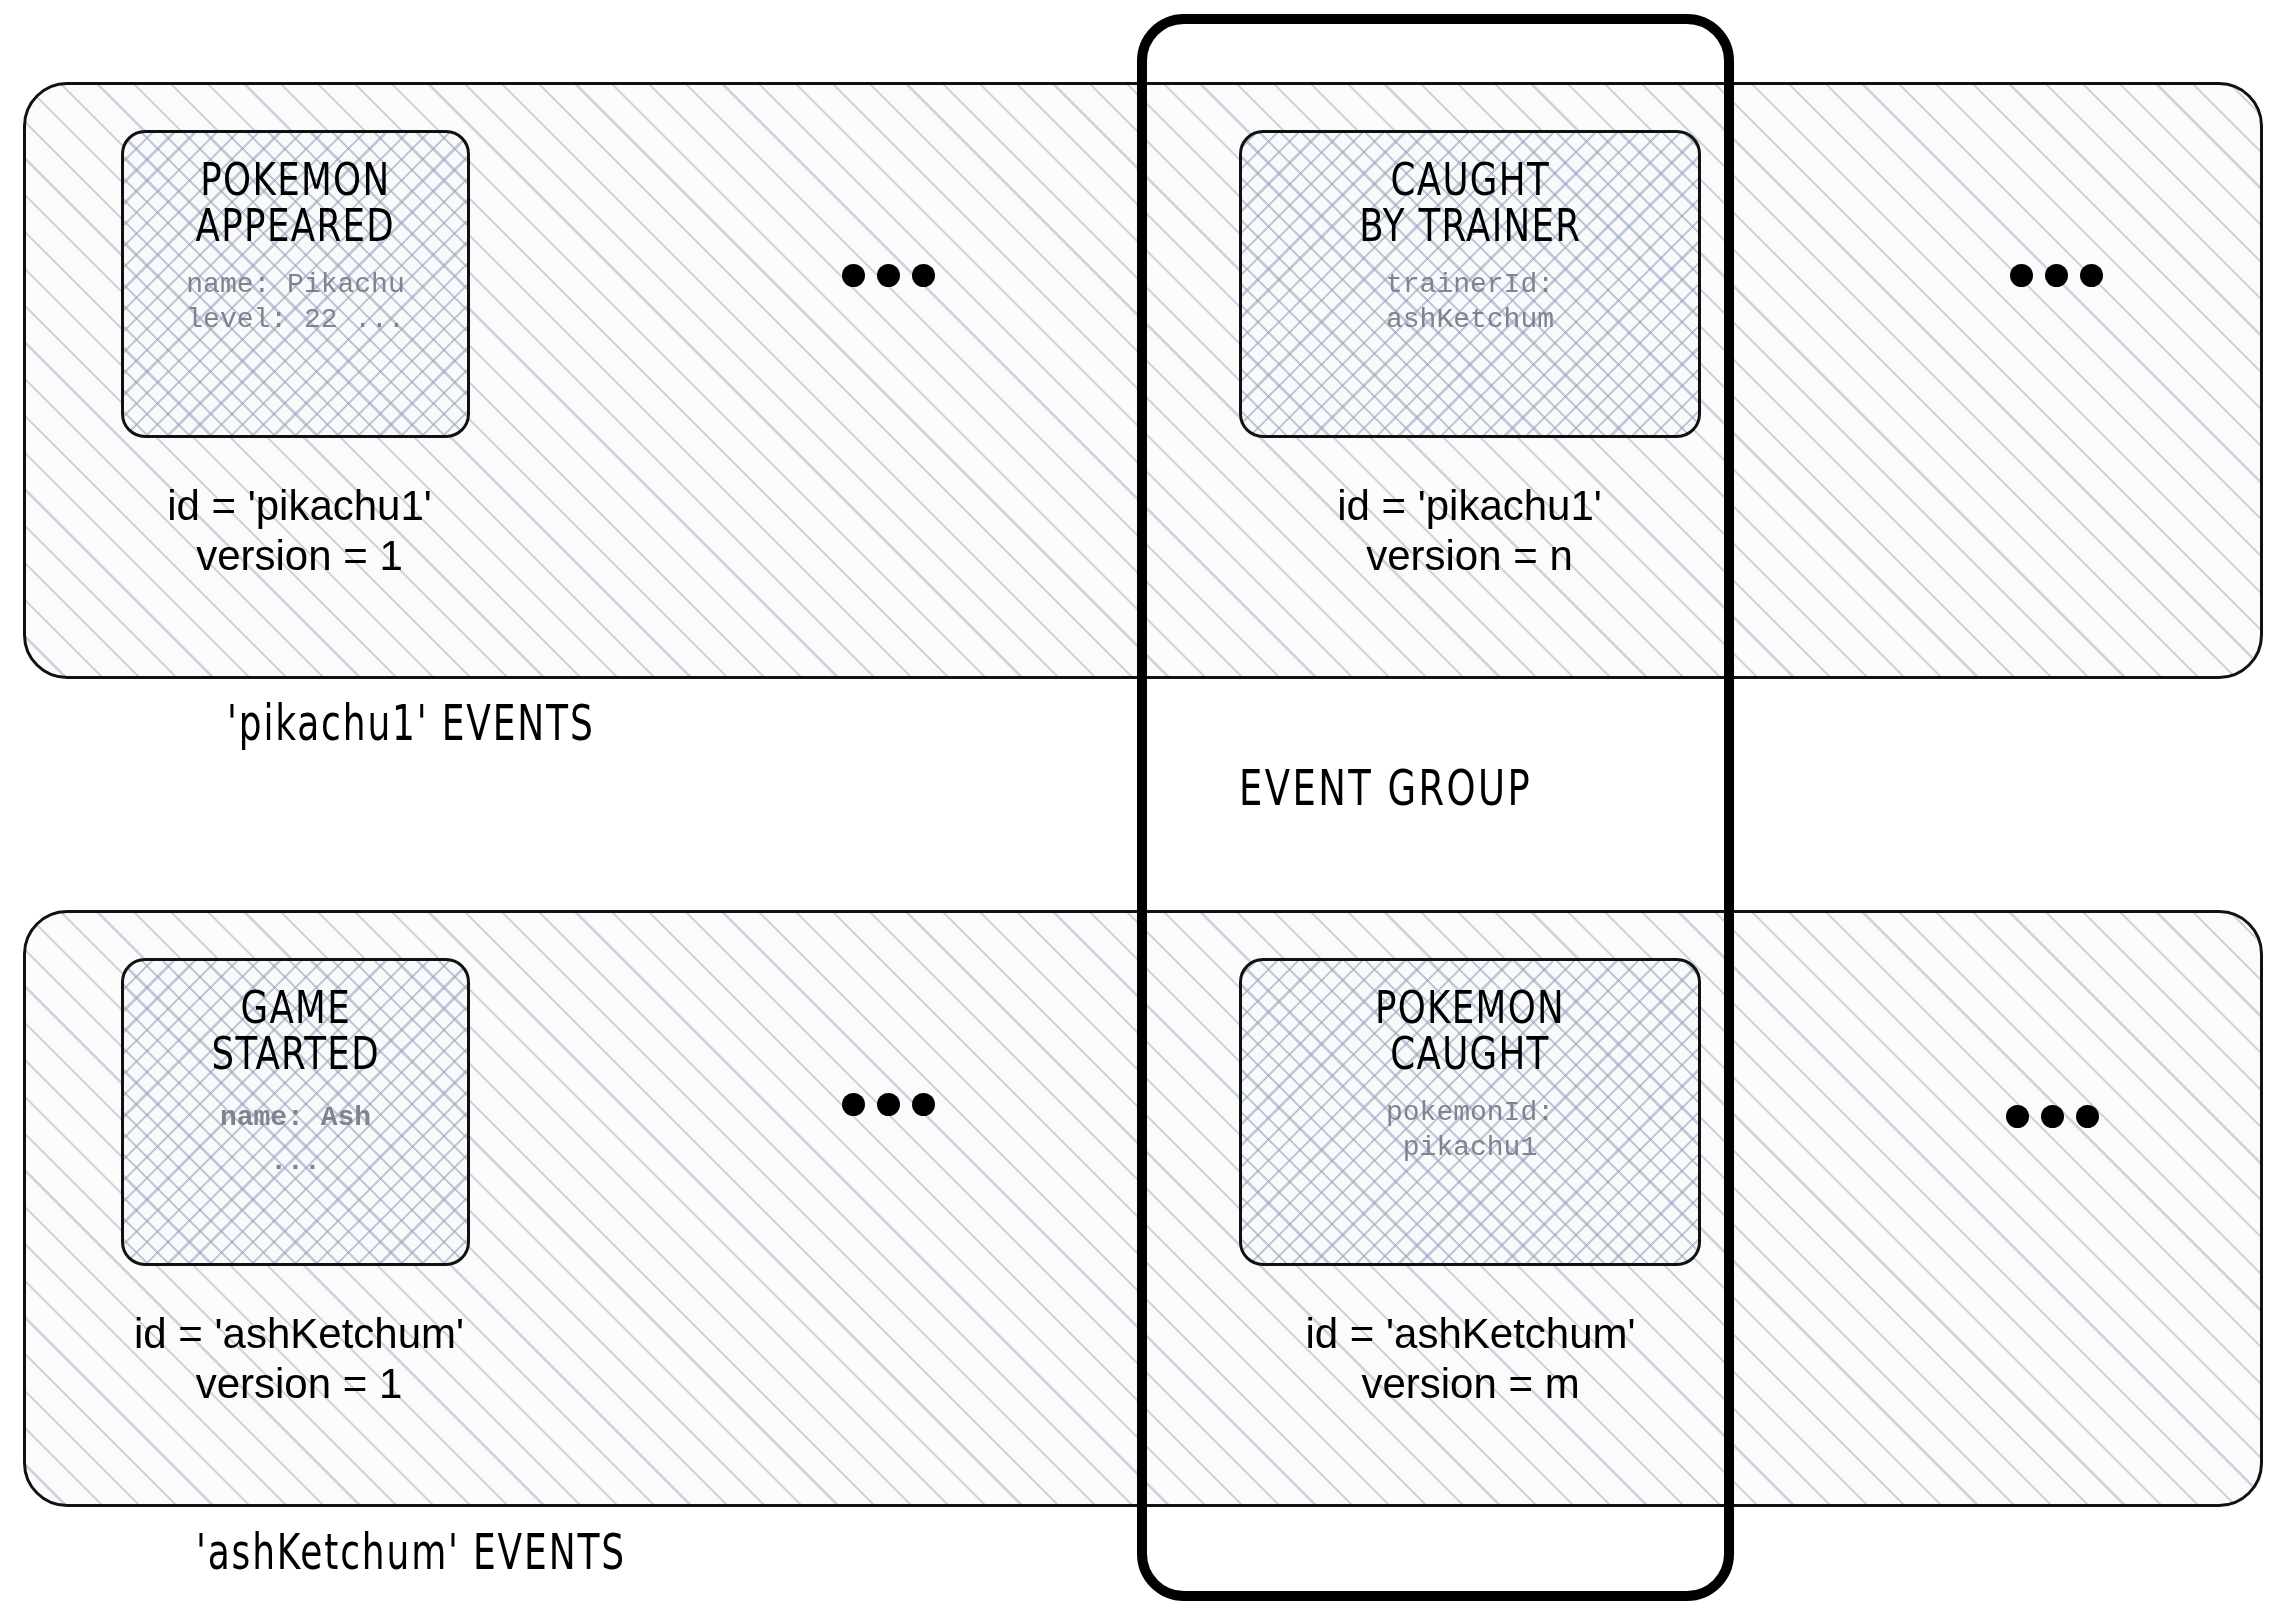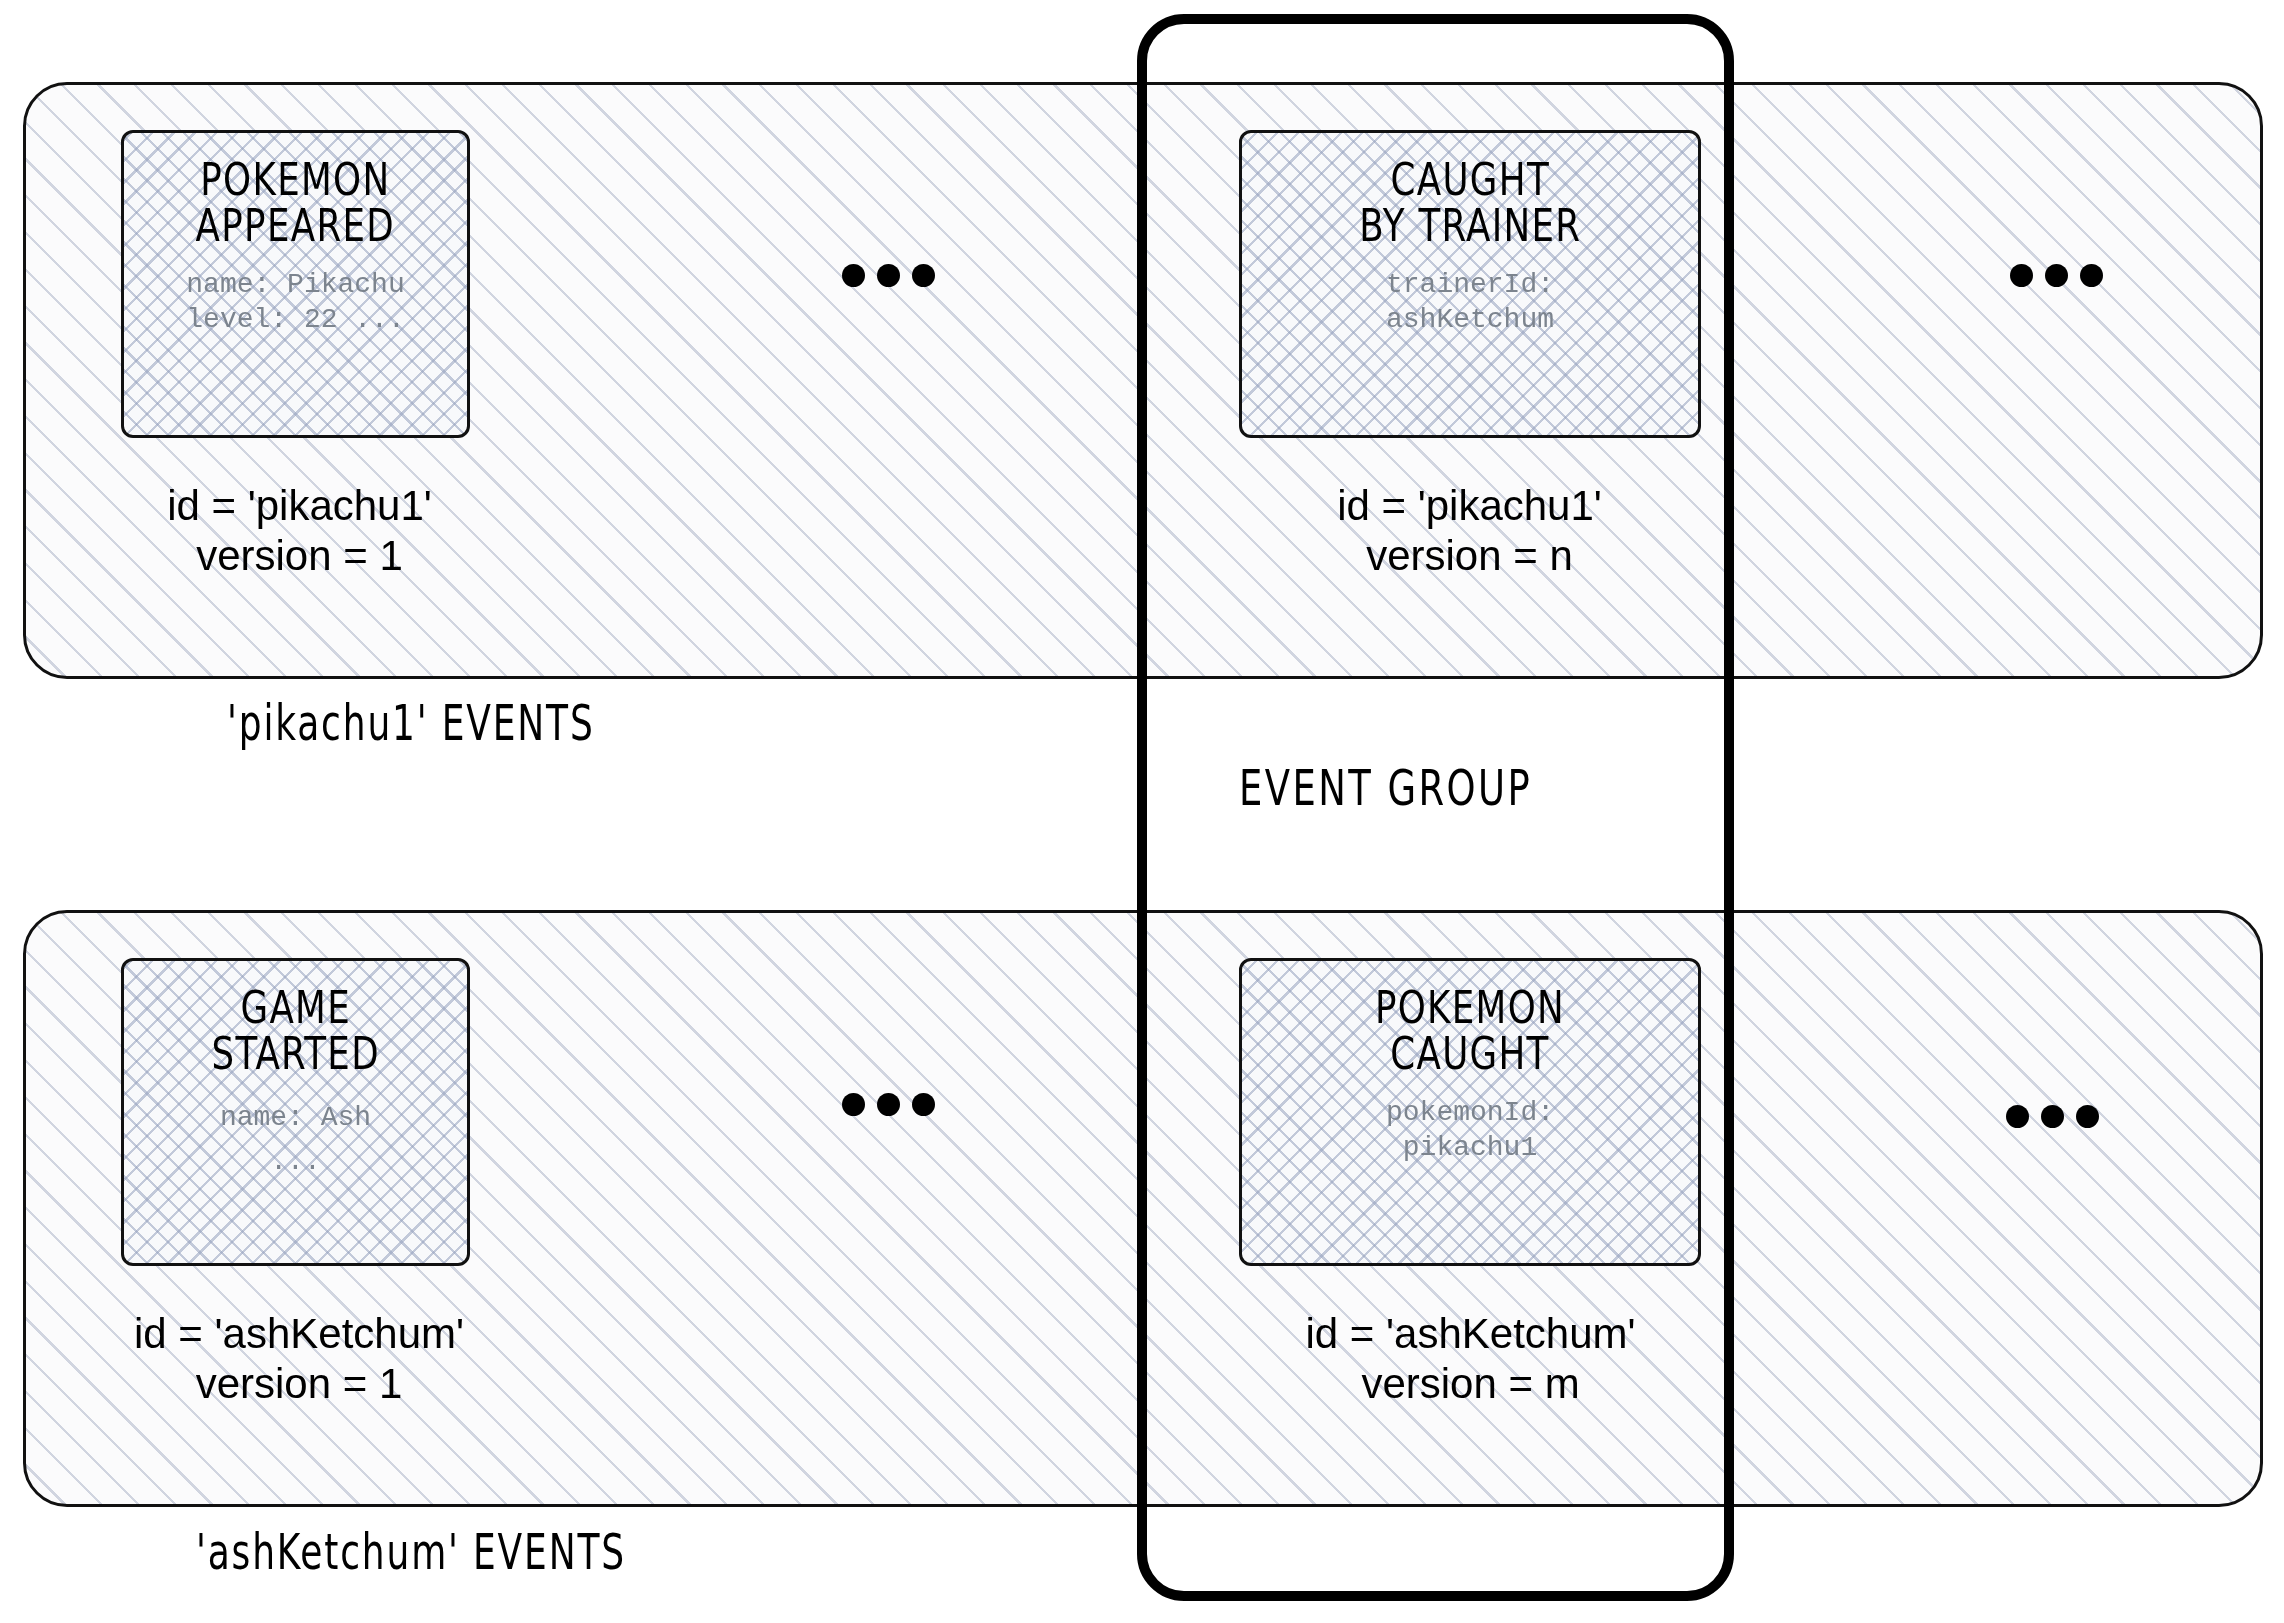--- a/index.html
+++ b/index.html
@@ -77,21 +77,21 @@
     white-space: nowrap;
     transform: scaleX(0.82);
     transform-origin: left center;
   }
 
   
   .event-card {
     position: absolute;
     box-sizing: border-box;
     border: 3.8px solid #111111;
-    border-radius: 12px;
+    border-radius: 24px;
     background-color: #f8f9fb;
     background-image:
       repeating-linear-gradient(45deg,
         rgba(150,162,190,0.55) 0px,
         rgba(150,162,190,0.55) 2.3px,
         rgba(255,255,255,0) 2.3px,
         rgba(255,255,255,0) 15px),
       repeating-linear-gradient(-45deg,
         rgba(150,162,190,0.55) 0px,
         rgba(150,162,190,0.55) 2.3px,
@@ -120,21 +120,21 @@
   }
   .card-detail {
     margin-top: 19.6px;
     font-family: "Liberation Mono", "DejaVu Sans Mono", monospace;
     font-size: 28px;
     line-height: 1.22;
     color: #7c848e;
     text-align: center;
     white-space: pre-line;
   }
-  #card-game-started .card-detail { line-height: 1.55; }
+  #card-game-started .card-detail { line-height: 1.55; font-weight: bold; }
 
   
   .meta {
     position: absolute;
     font-family: "Liberation Sans", sans-serif;
     font-size: 42px;
     line-height: 1.18;
     color: #000000;
     text-align: center;
     white-space: pre-line;

